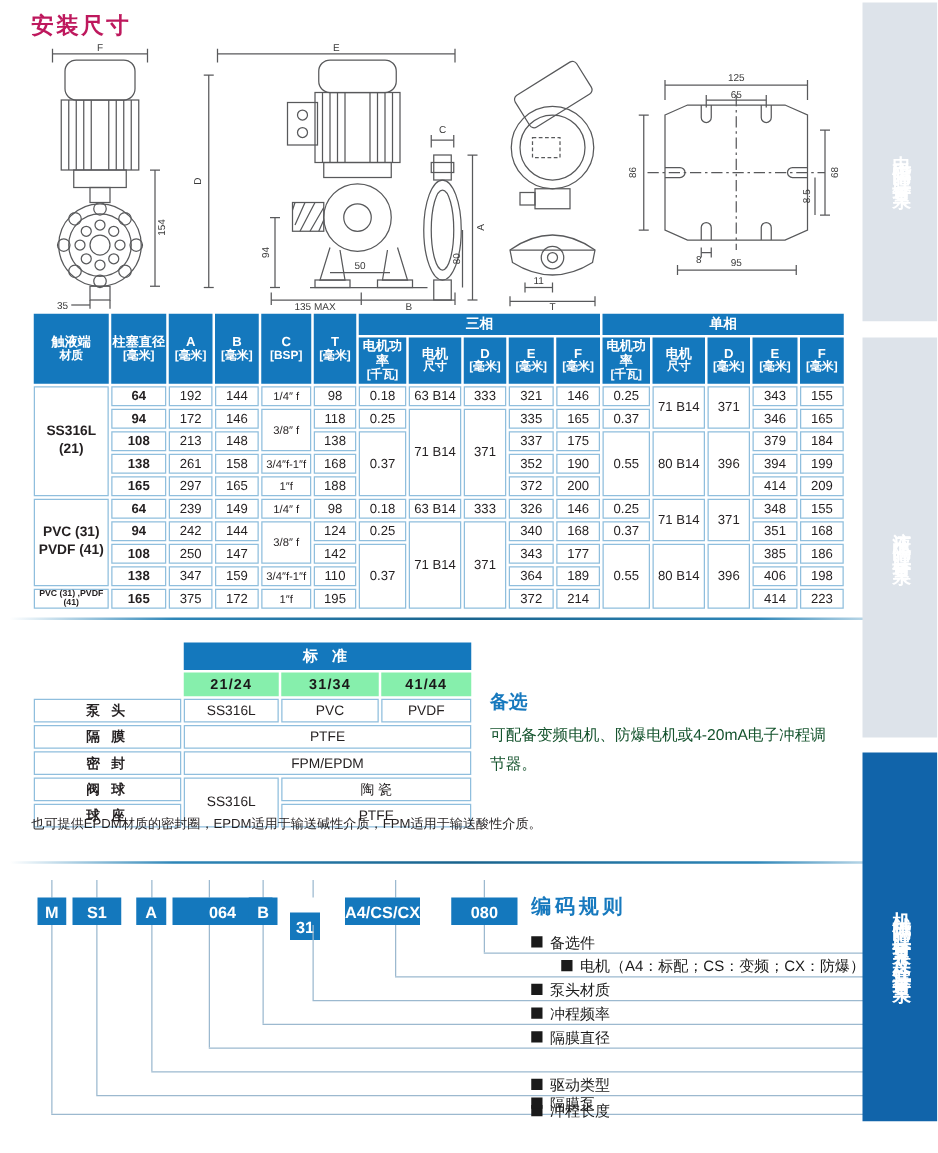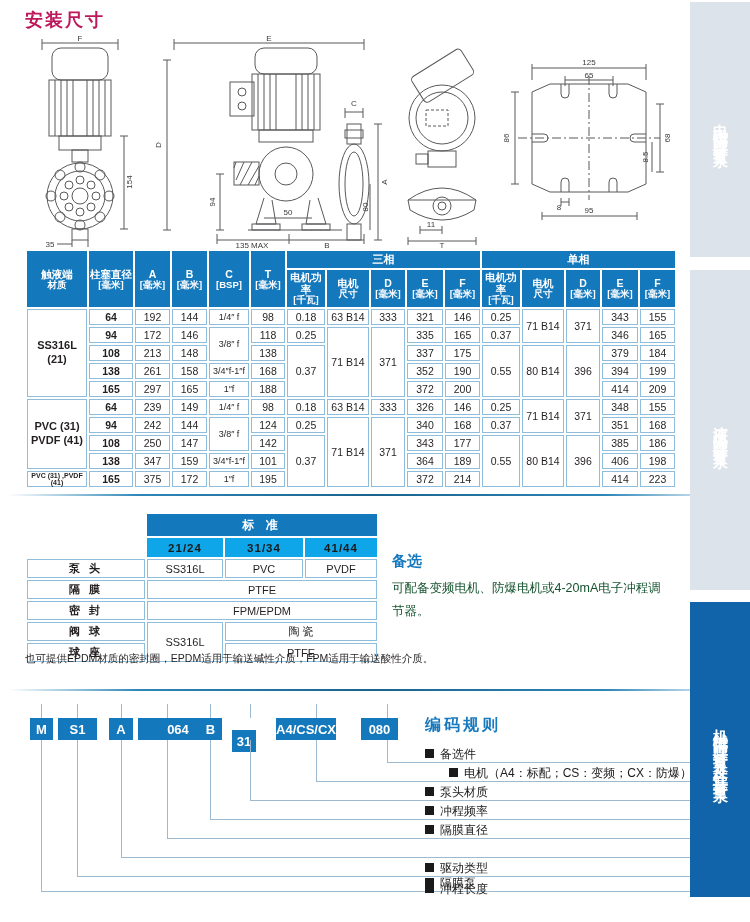--- a/index.html
+++ b/index.html
@@ -18,21 +18,21 @@
   .mt td.mat{font-weight:bold;font-size:11px;line-height:1.25;}
   .mt td.mats{font-size:7px;font-weight:bold;}
   .mt td.c{font-size:9px;}
   
   .sep{position:absolute;height:2px;left:8px;width:728px;
        background:linear-gradient(to right,rgba(46,134,184,0),#2e86b8 18%,#19638d 50%,#2e86b8 82%,rgba(46,134,184,0));}
   .sep1{top:494px;} .sep2{top:689px;}
   
   .st{position:absolute;left:25px;top:512px;border-collapse:separate;border-spacing:2px;table-layout:fixed;}
   .st th{background:#1478bd;color:#fff;font-size:12px;font-weight:bold;height:20px;letter-spacing:4px;}
-  .st th.sub{background:#0ea5e9;color:#1a1a1a;letter-spacing:1px;font-size:11.5px;height:17px;}
+  .st th.sub{background:#86efac;color:#1a1a1a;letter-spacing:1px;font-size:11.5px;height:17px;}
   .st td{background:#fff;border:1px solid #8fbedd;text-align:center;font-size:11px;height:17px;padding:0;}
   .st td.lbl{font-weight:bold;letter-spacing:3px;}
   .st .blank{background:transparent;border:none;}
   .note{position:absolute;left:25px;top:652px;font-size:10.5px;color:#231f20;}
   .options{position:absolute;left:392px;top:552px;width:280px;}
   .options h2{margin:0 0 6px 0;font-size:15px;font-weight:bold;color:#1779be;}
   .options p{margin:0;font-size:12.5px;line-height:1.8;color:#14532d;}
   
   .coding{position:absolute;left:0;top:700px;width:715px;height:222px;}
   .code-box{position:absolute;top:18px;height:22px;background:#1478bd;color:#fff;font-weight:bold;
@@ -366,21 +366,21 @@
         <td rowspan="3">80 B14</td>
         <td rowspan="3">396</td>
         <td>385</td>
         <td>186</td>
       </tr>
       <tr>
         <td class="b">138</td>
         <td>347</td>
         <td>159</td>
         <td class="c">3/4″f-1″f</td>
-        <td>101</td>
+        <td>110</td>
         <td>364</td>
         <td>189</td>
         <td>406</td>
         <td>198</td>
       </tr>
       <tr>
         <td class="mats">PVC (31) ,PVDF (41)</td>
         <td class="b">165</td>
         <td>375</td>
         <td>172</td>
@@ -458,21 +458,21 @@
     <div class="cline tick" style="left:316px;"></div>
     <div class="cline tick" style="left:387px;"></div>
 
     <div class="code-box" style="left:30px;width:23px;">M</div>
     <div class="code-box" style="left:58px;width:39px;">S1</div>
     <div class="code-box" style="left:109px;width:24px;">A</div>
     <div class="code-box" style="left:138px;width:80px;">064</div>
     <div class="code-box" style="left:199px;width:23px;">B</div>
     <div class="code-box" style="left:232px;width:24px;margin-top:12px;">31</div>
     <div class="code-box" style="left:276px;width:60px;">A4/CS/CX</div>
-    <div class="code-box" style="left:361px;width:37px;">080</div>
+    <div class="code-box" style="left:361px;width:53px;">080</div>
 
     <div class="code-title">编码规则</div>
 
     <div class="cline vline" style="left:387px;top:40px;height:22px;"></div>
     <div class="cline vline" style="left:316px;top:40px;height:41px;"></div>
     <div class="cline vline" style="left:250px;top:40px;height:60px;"></div>
     <div class="cline vline" style="left:210px;top:40px;height:79px;"></div>
     <div class="cline vline" style="left:167px;top:40px;height:98px;"></div>
     <div class="cline vline" style="left:121px;top:40px;height:117px;"></div>
     <div class="cline vline" style="left:77px;top:40px;height:136px;"></div>

